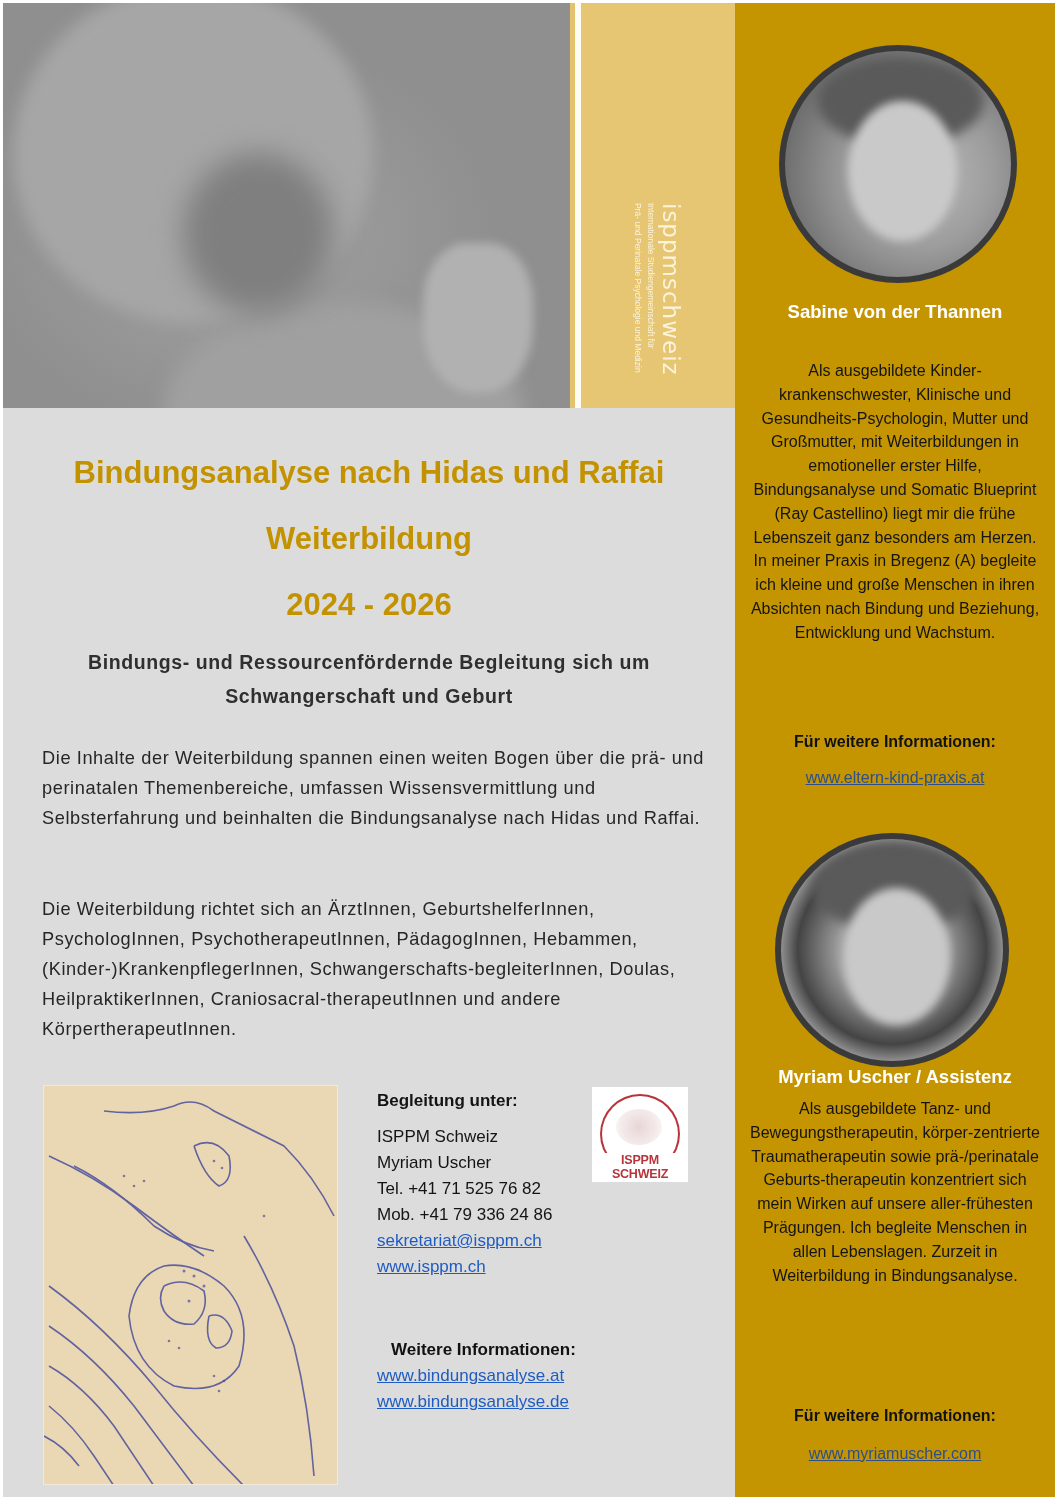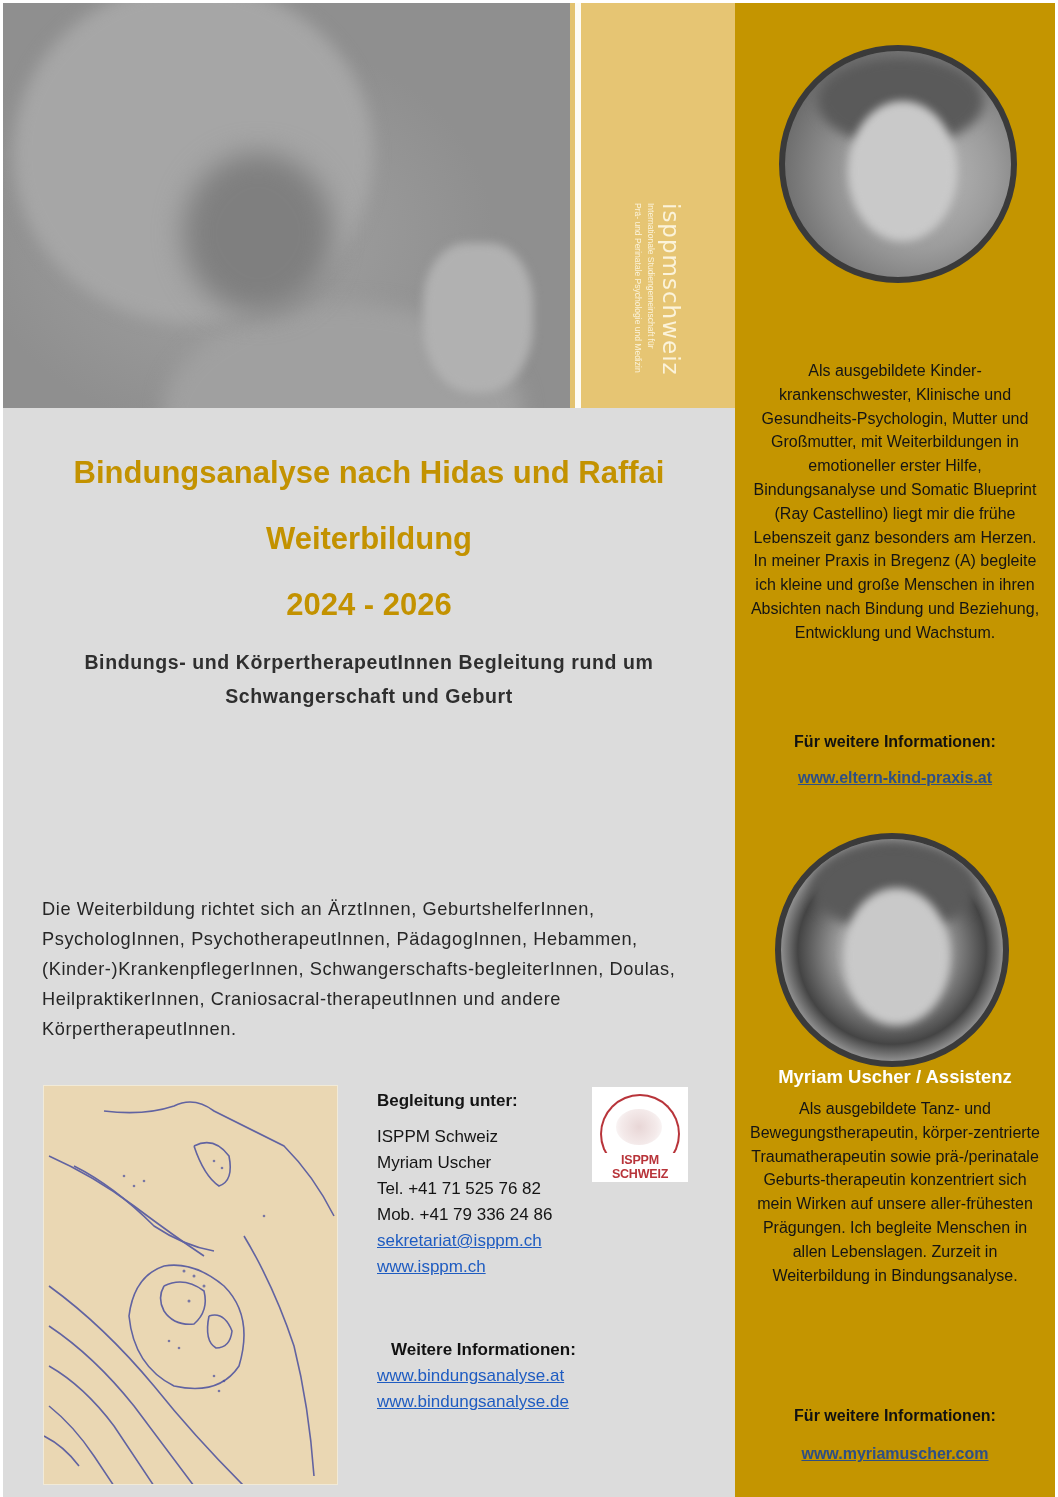--- a/index.html
+++ b/index.html
@@ -35,21 +35,21 @@
   .avatar1 { left: 44px; top: 42px; width: 238px; height: 238px;
     background: radial-gradient(circle at 60% 55%, #bdbdbd 0%, #9c9c9c 40%, #6e6e6e 75%, #c8c8c8 100%); }
   .avatar2 { left: 40px; top: 830px; width: 234px; height: 234px;
     background: radial-gradient(circle at 50% 50%, #b5b5b5 0%, #9a9a9a 35%, #444 60%, #f4f4f4 85%); }
   .avatar .f { left: 28%; top: 22%; width: 48%; height: 62%; background: #c9c9c9; filter: blur(4px); }
   .avatar .hair { left: 14%; top: 2%; width: 74%; height: 40%; background: #5a5a5a; filter: blur(6px); }
 
   .side-name { position: absolute; left: 0; width: 320px; text-align: center; color: #ffffff; font-weight: bold; font-size: 18.5px; }
   .side-bio { position: absolute; left: 12px; width: 296px; text-align: center; color: #141414; font-size: 16px; line-height: 23.8px; margin-top: 15px; }
   .side-info { position: absolute; left: 0; width: 320px; text-align: center; color: #111; font-weight: bold; font-size: 16px; }
-  .side-link { position: absolute; left: 0; width: 320px; text-align: center; font-weight: bold; font-size: 16px; color: #2e4f86; text-decoration: underline; }
+  .side-link { position: absolute; left: 0; width: 320px; text-align: center; font-weight: normal; font-size: 16px; color: #2e4f86; text-decoration: underline; }
 
   
   .title { position: absolute; left: 0; width: 732px; text-align: center; color: #c39200; font-weight: bold; }
   .subtitle { position: absolute; left: 30px; width: 672px; text-align: center; color: #2f2f2f; font-weight: bold; font-size: 19.5px; line-height: 34px; letter-spacing: 0.6px; }
   .para { position: absolute; left: 39px; width: 680px; color: #262626; font-size: 18.2px; line-height: 30px; letter-spacing: 0.6px; }
 
   .drawing { position: absolute; left: 40px; top: 1082px; width: 295px; height: 400px; background: #ead7b3; overflow: hidden; border: 1px solid #f1ead8; }
 
   .contact { position: absolute; left: 374px; top: 1083px; width: 230px; color: #141414; font-size: 17px; }
   .contact .head { font-weight: bold; font-size: 17px; line-height: 30px; }
@@ -85,24 +85,25 @@
       <span class="logo-sub">Internationale Studiengemeinschaft für</span>
       <span class="logo-sub">Prä- und Perinatale Psychologie und Medizin</span>
     </div>
   </div>
 
   <div class="title" style="top:452px; font-size:31px;">Bindungsanalyse nach Hidas und Raffai</div>
   <div class="title" style="top:518px; font-size:31px;">Weiterbildung</div>
   <div class="title" style="top:584px; font-size:31px;">2024 - 2026</div>
 
   <div class="subtitle" style="top:642px;">
-    <div>Bindungs- und KörpertherapeutInnen Begleitung rund um</div>
+    <div>Bindungs- und Ressourcenfördernde Begleitung sich um</div>
     <div>Schwangerschaft und Geburt</div>
   </div>
 
+  <p class="para" style="top:740px;">Die Inhalte der Weiterbildung spannen einen weiten Bogen über die prä- und perinatalen Themenbereiche, umfassen Wissensvermittlung und Selbsterfahrung und beinhalten die Bindungsanalyse nach Hidas und Raffai.</p>
   <p class="para" style="top:891px;">Die Weiterbildung richtet sich an ÄrztInnen, GeburtshelferInnen, PsychologInnen, PsychotherapeutInnen, PädagogInnen, Hebammen, (Kinder-)KrankenpflegerInnen, Schwangerschafts-begleiterInnen, Doulas, HeilpraktikerInnen, Craniosacral-therapeutInnen und andere KörpertherapeutInnen.</p>
 
   <div class="drawing">
     <svg width="295" height="400" viewBox="0 0 295 400" xmlns="http://www.w3.org/2000/svg">
       <g fill="none" stroke="#4a4f9e" stroke-width="1.6" opacity="0.85">
         <path d="M60 25 Q100 30 130 20 Q150 10 170 25 Q210 45 240 60 Q270 90 290 130"></path>
         <path d="M5 70 Q50 90 90 120 Q130 150 160 170"></path>
         <path d="M30 80 Q70 100 110 140 Q140 160 170 165"></path>
         <path d="M150 60 Q170 50 185 70 Q190 95 175 100 Q160 90 150 60"></path>
         <path d="M120 180 Q90 190 85 230 Q90 280 130 300 Q175 310 195 280 Q210 230 180 200 Q150 175 120 180"></path>
@@ -156,20 +157,21 @@
     <div class="head">Weitere Informationen:</div>
     <a href="#">www.bindungsanalyse.at</a>
     <a href="#">www.bindungsanalyse.de</a>
   </div>
 
   <div class="sidebar">
     <div class="avatar avatar1">
       <div class="face hair"></div>
       <div class="face f"></div>
     </div>
+    <div class="side-name" style="top:298px;">Sabine von der Thannen</div>
     <div class="side-bio" style="top:341px;">Als ausgebildete Kinder-krankenschwester, Klinische und Gesundheits-Psychologin, Mutter und Großmutter, mit Weiterbildungen in emotioneller erster Hilfe, Bindungsanalyse und Somatic Blueprint (Ray Castellino) liegt mir die frühe Lebenszeit ganz besonders am Herzen. In meiner Praxis in Bregenz (A) begleite ich kleine und große Menschen in ihren Absichten nach Bindung und Beziehung, Entwicklung und Wachstum.</div>
     <div class="side-info" style="top:730px;">Für weitere Informationen:</div>
     <a href="#" class="side-link" style="top:766px;">www.eltern-kind-praxis.at</a>
 
     <div class="avatar avatar2">
       <div class="face hair"></div>
       <div class="face f"></div>
     </div>
     <div class="side-name" style="top:1063px;">Myriam Uscher / Assistenz</div>
     <div class="side-bio" style="top:1079px;">Als ausgebildete Tanz- und Bewegungstherapeutin, körper-zentrierte Traumatherapeutin sowie prä-/perinatale Geburts-therapeutin konzentriert sich mein Wirken auf unsere aller-frühesten Prägungen. Ich begleite Menschen in allen Lebenslagen. Zurzeit in Weiterbildung in Bindungsanalyse.</div>

